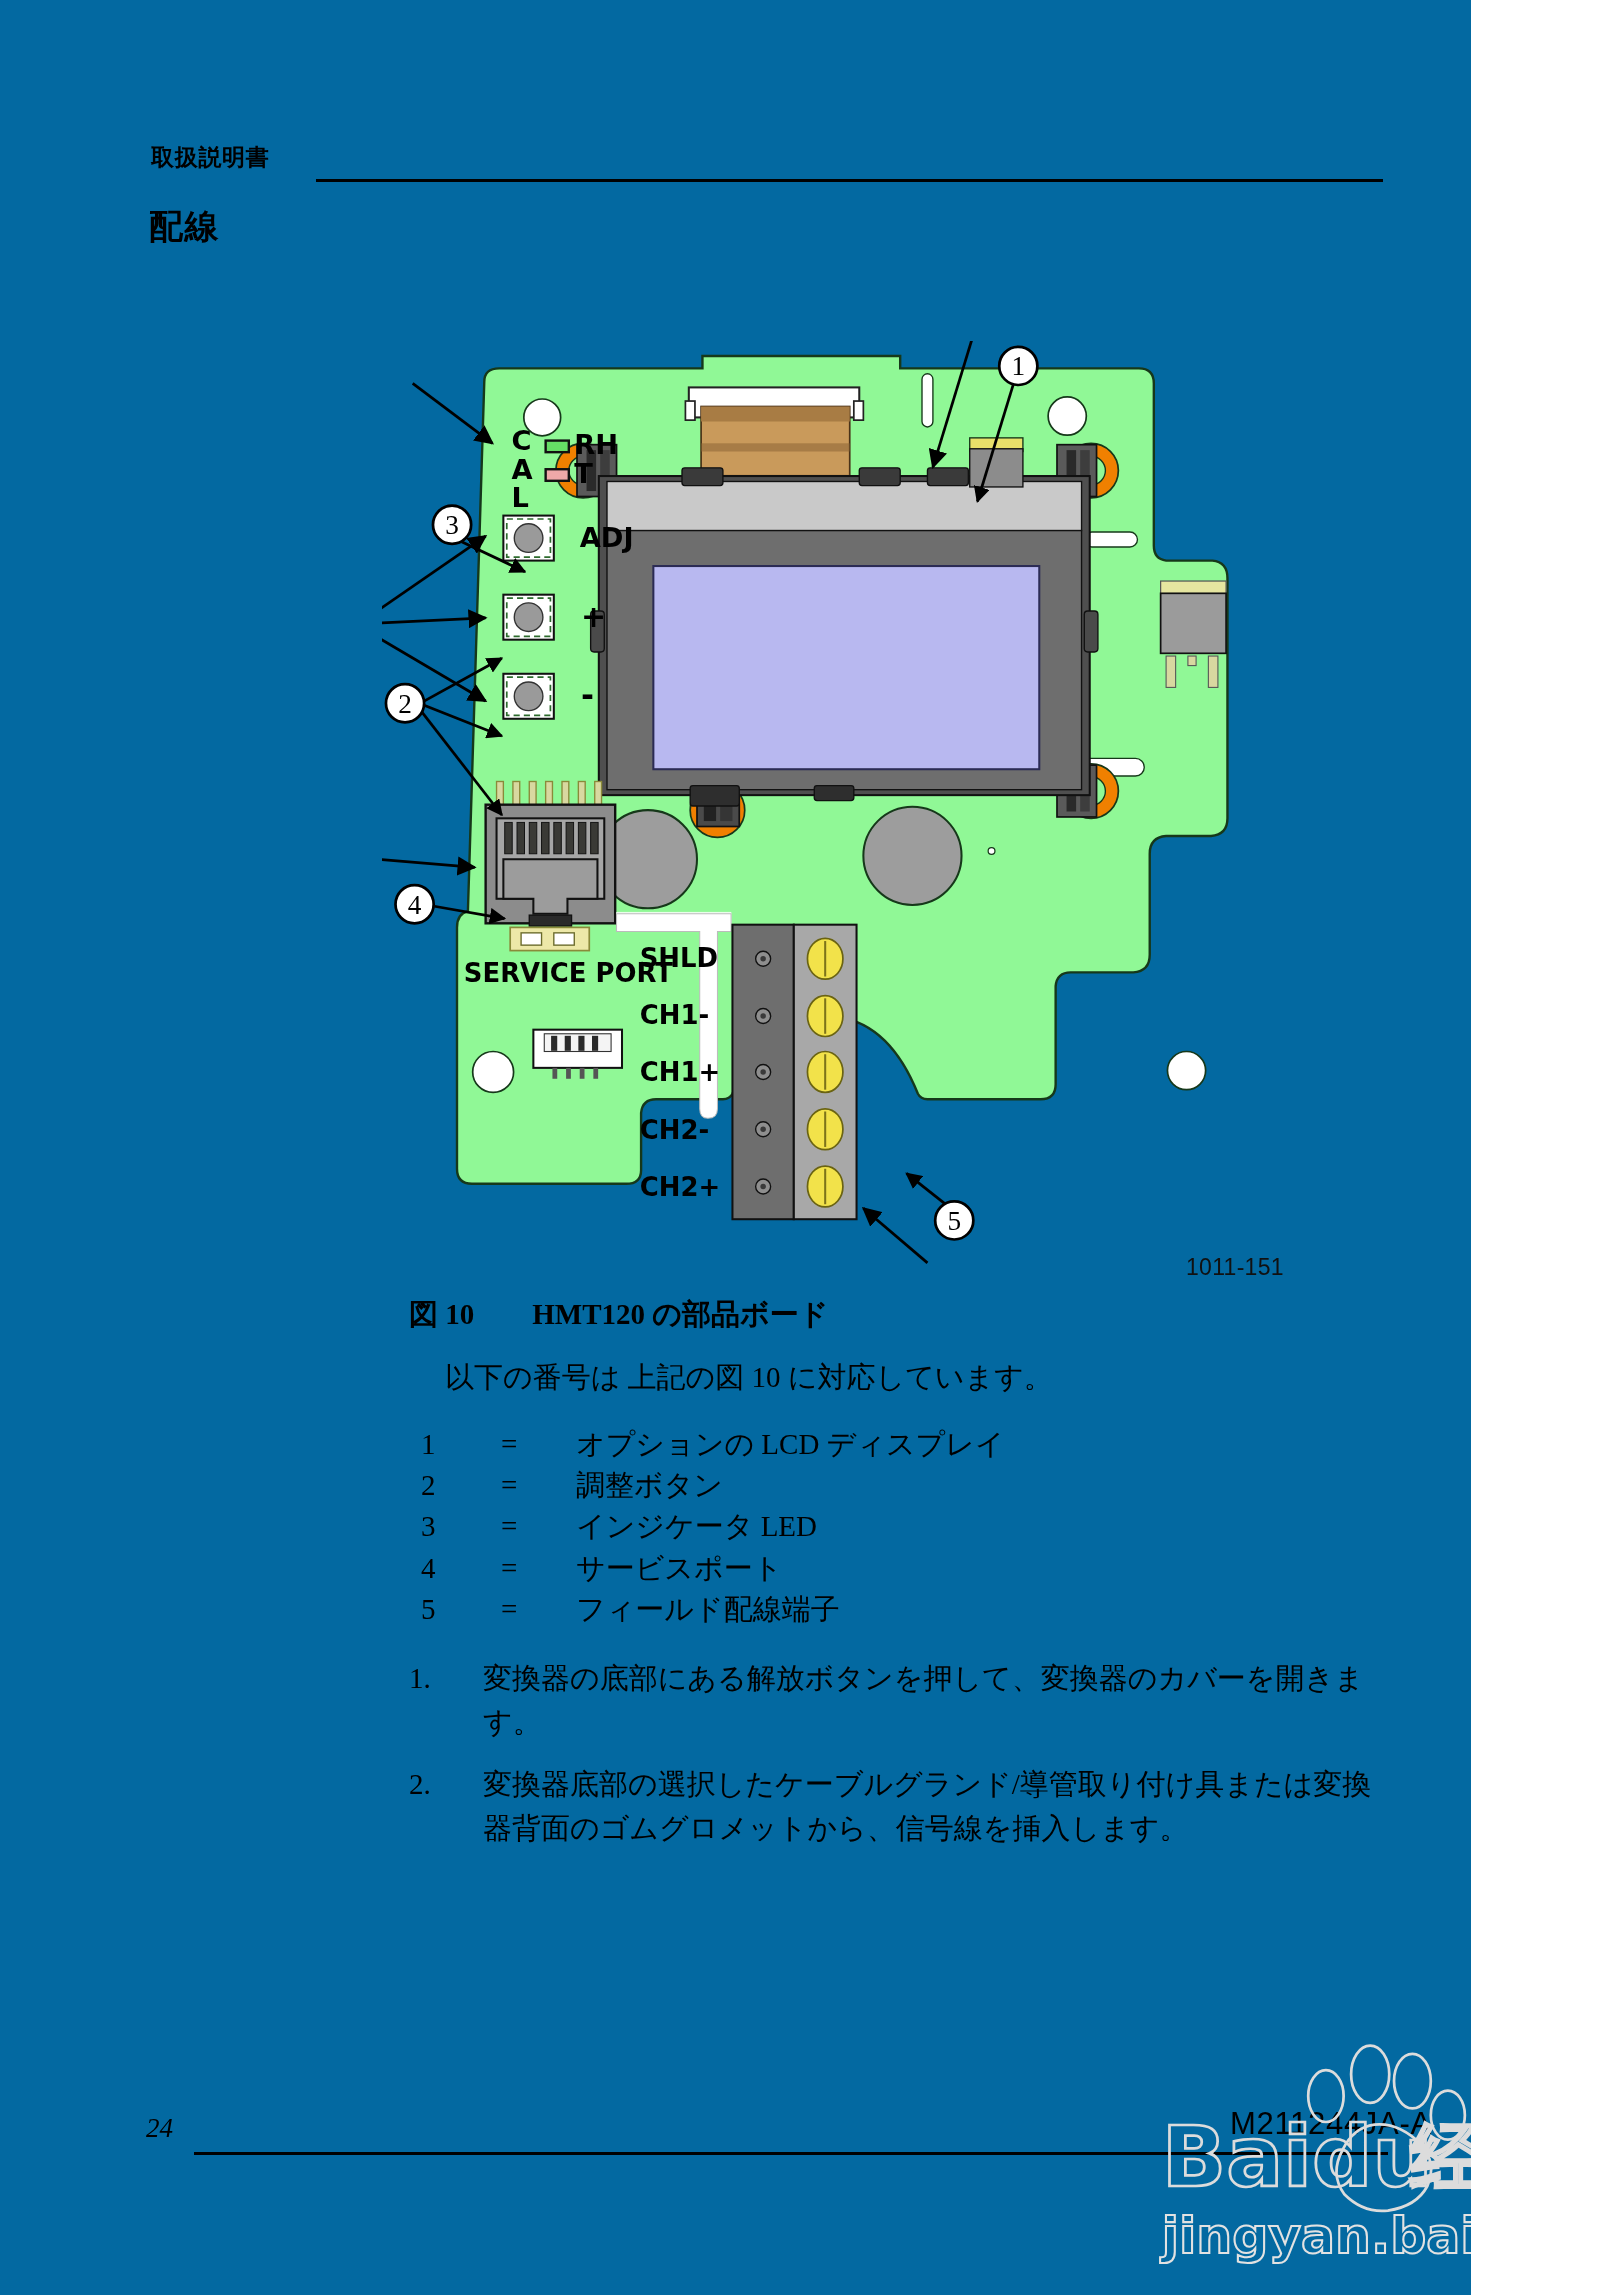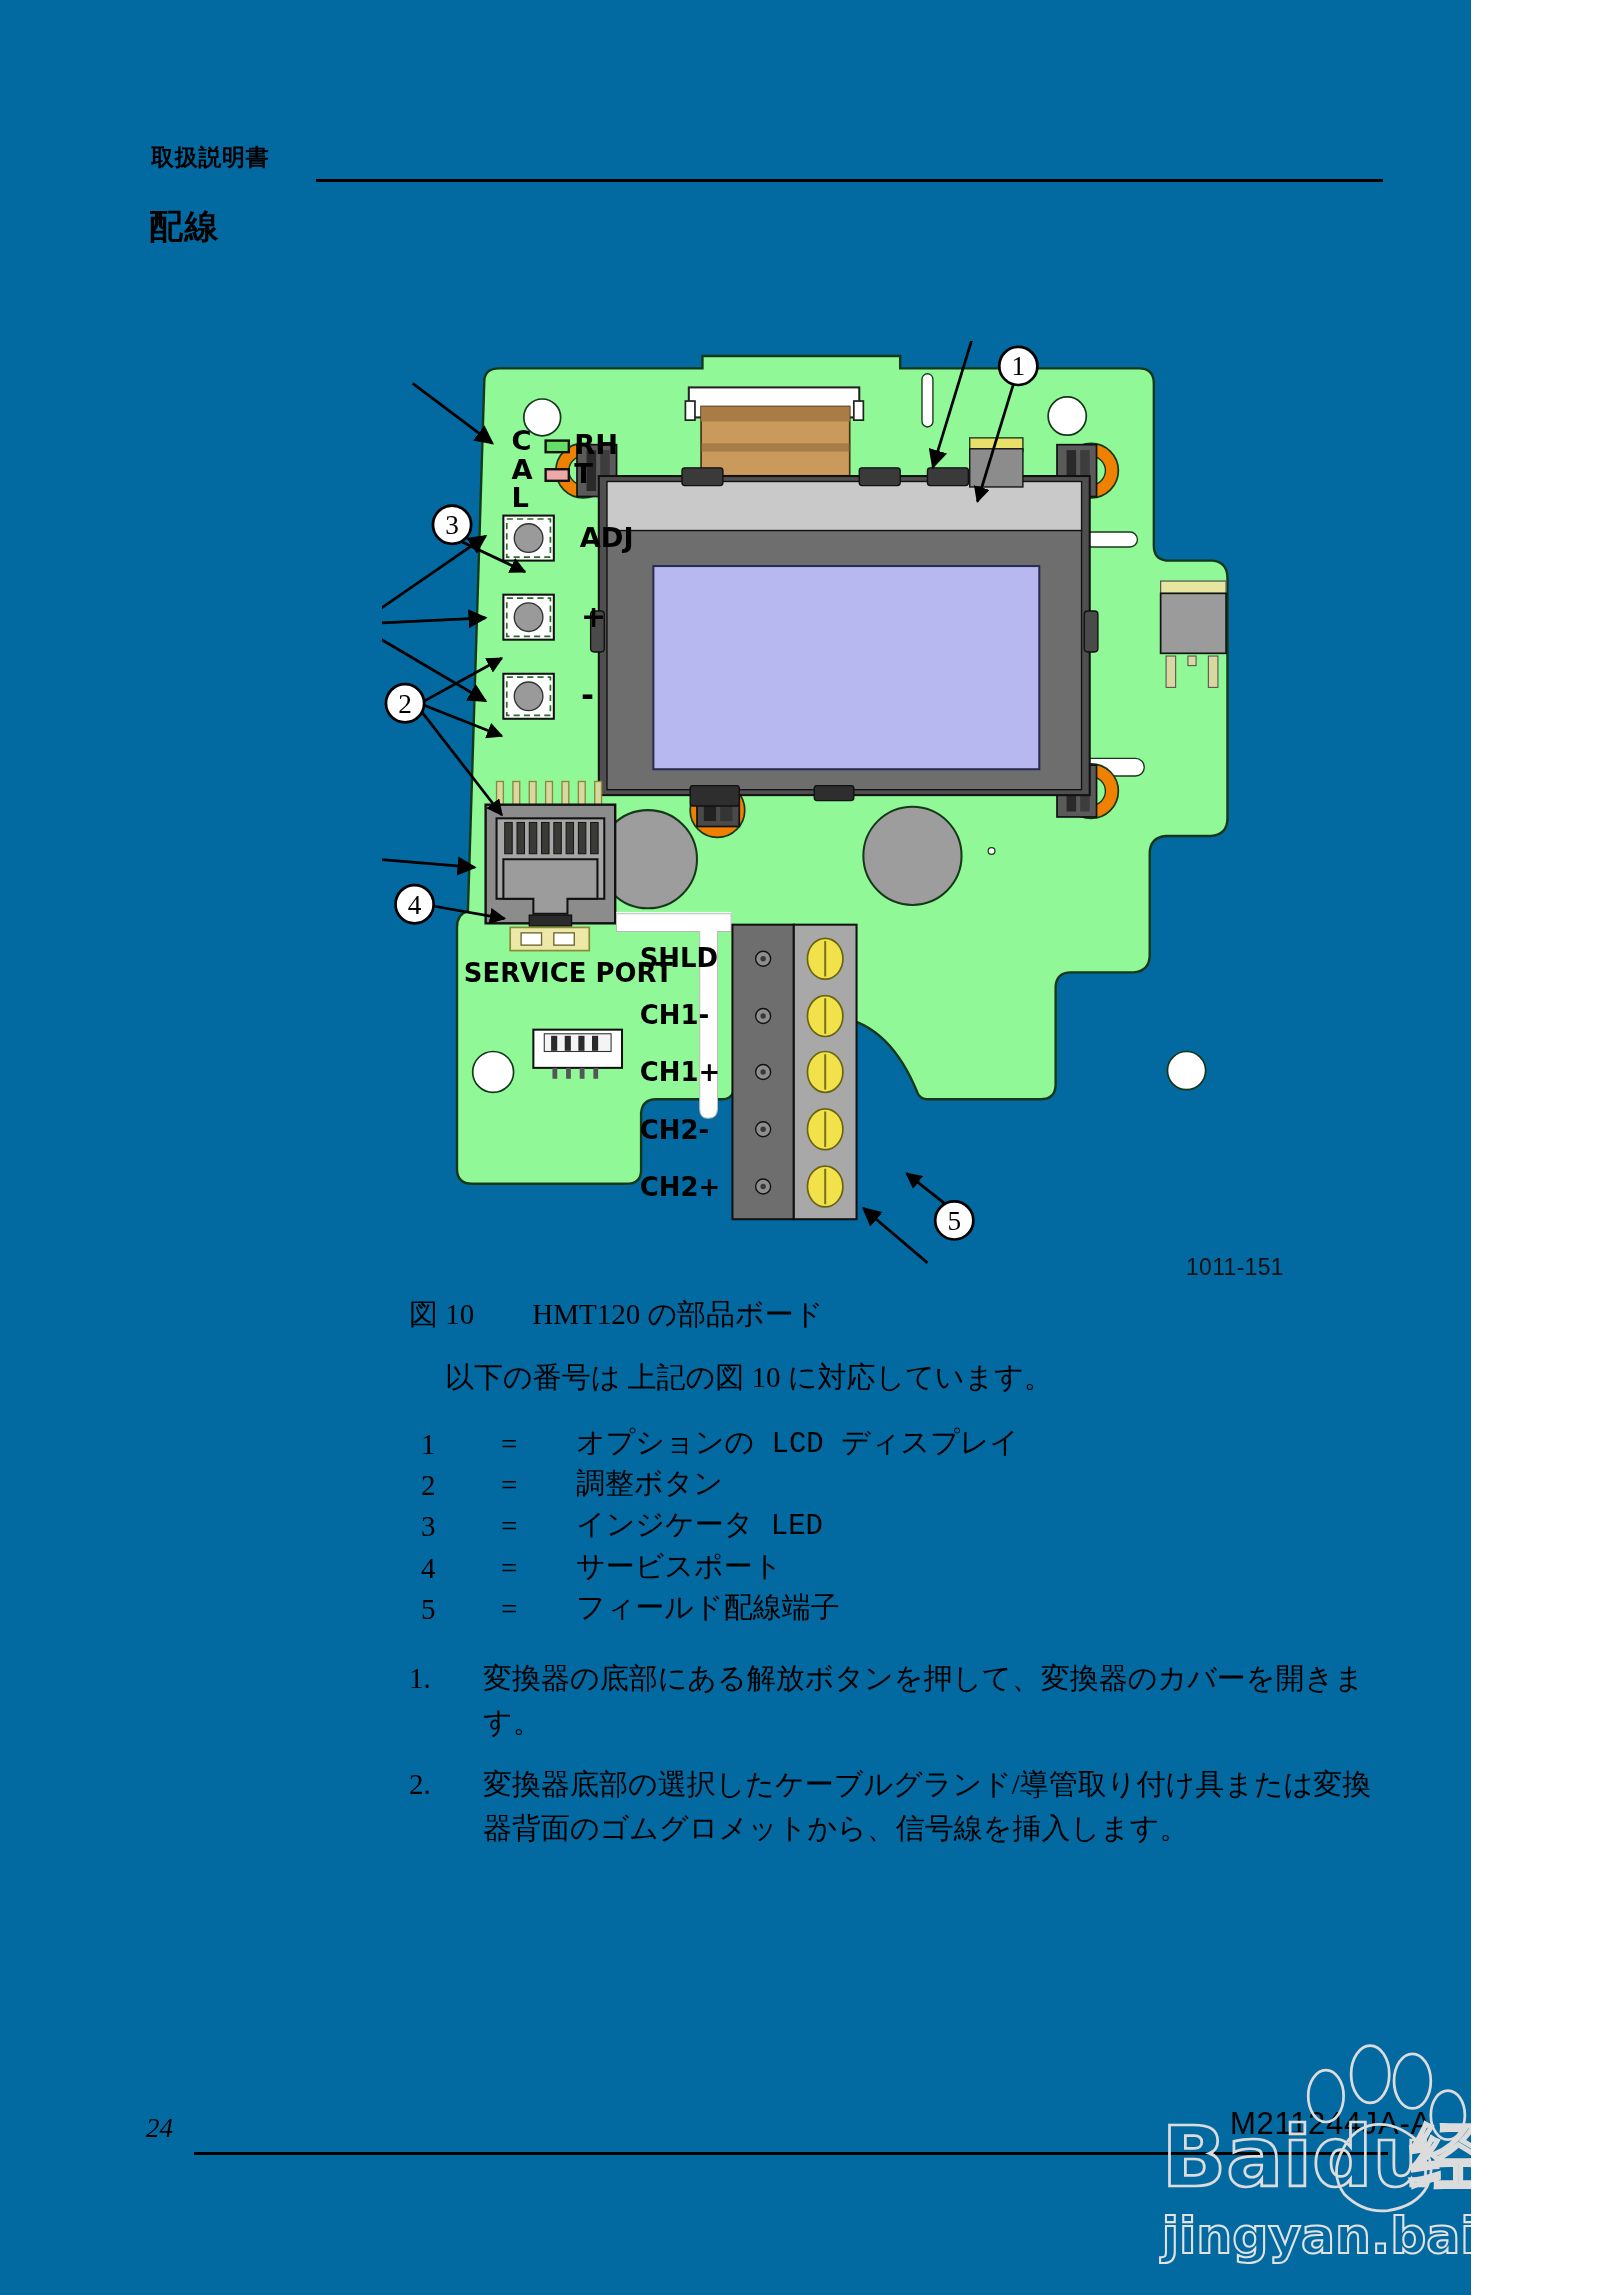--- a/index.html
+++ b/index.html
@@ -72,21 +72,21 @@
     letter-spacing: 0.3px;
     color: #111;
   }
 
   
   .fig-caption {
     position: absolute;
     left: 409px;
     top: 1295px;
     font-family: "Liberation Serif", "DejaVu Serif", serif;
-    font-weight: 400;
+    font-weight: 700;
     font-size: 29px;
     white-space: pre;
   }
 
   
   .intro {
     position: absolute;
     left: 445px;
     top: 1363px;
     font-size: 29px;
@@ -100,21 +100,21 @@
     width: 886px;
   }
   .legend-row {
     display: flex;
     font-size: 29px;
     line-height: 1.42;
     white-space: pre;
   }
   .legend-num { width: 80px; flex: none; }
   .legend-eq  { width: 75px; flex: none; }
-  .legend-txt { flex: 1 1 auto; font-family: Liberation Mono, monospace; }
+  .legend-txt { flex: 1 1 auto; }
 
   .steps {
     position: absolute;
     left: 409px;
     top: 1656px;
     width: 968px;
   }
   .step-row {
     display: flex;
     font-size: 29px;

